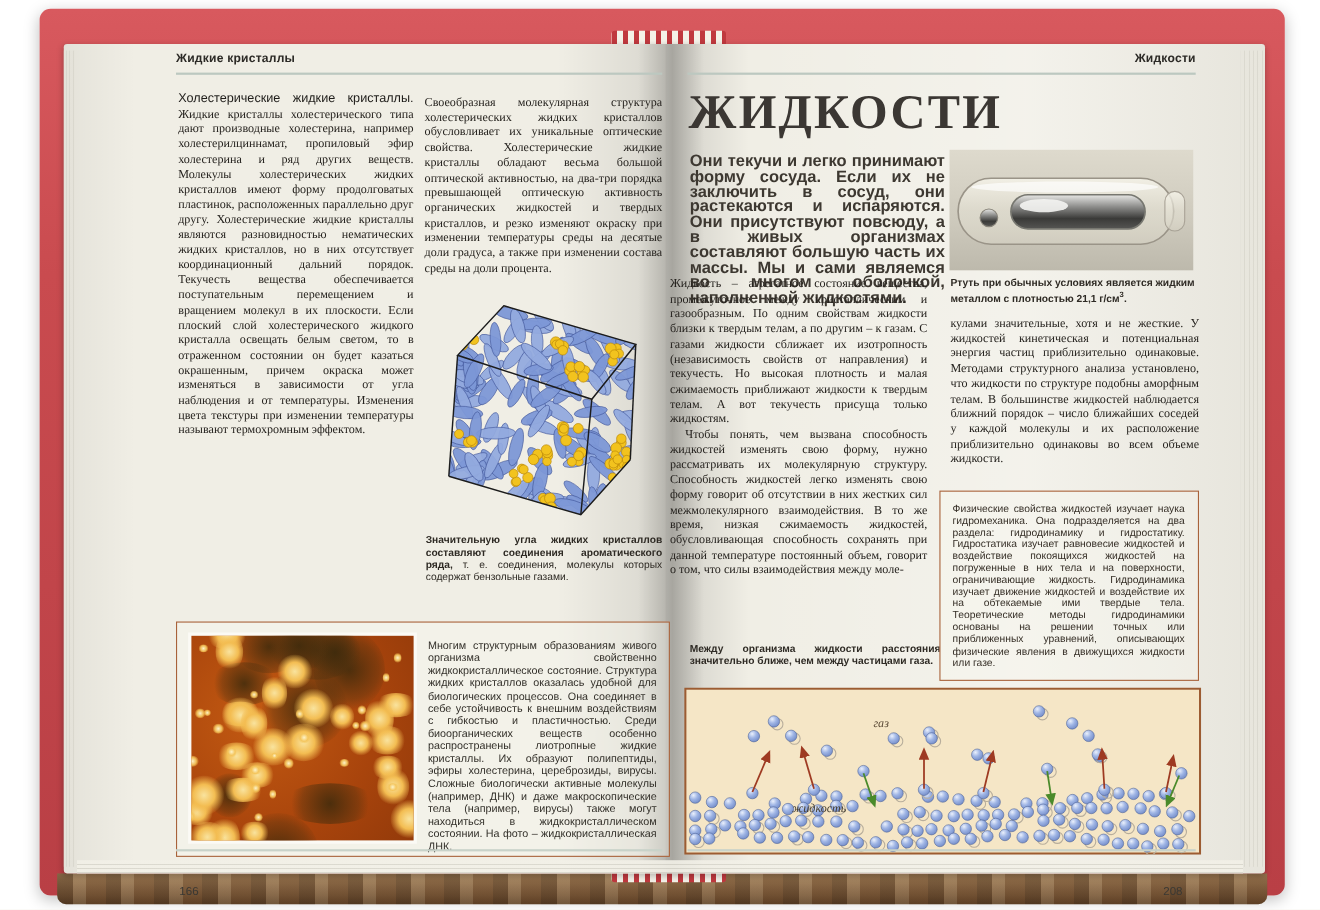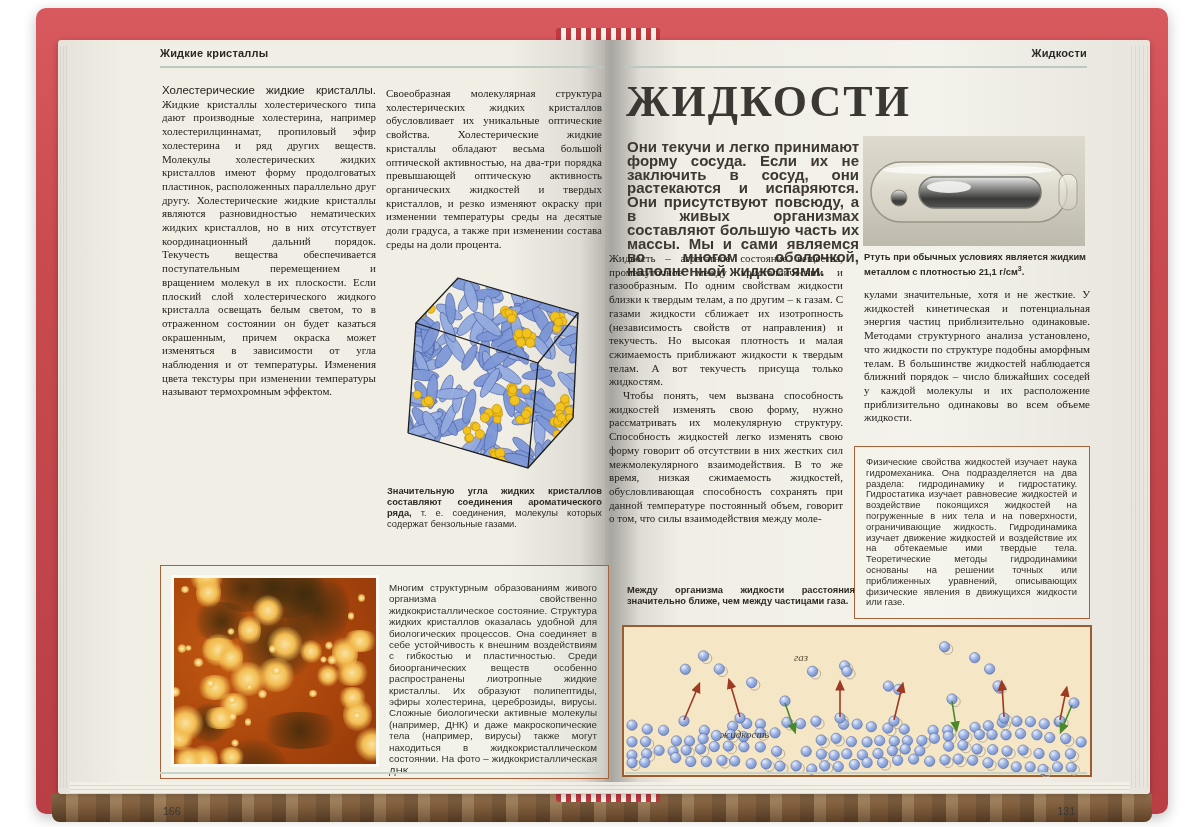--- a/index.html
+++ b/index.html
@@ -675,13 +675,13 @@
       <line x1="163" y1="78" x2="172" y2="104" stroke="#4a8a2a" marker-end="url(#grnHead)"></line>
       <line x1="330" y1="76" x2="334" y2="102" stroke="#4a8a2a" marker-end="url(#grnHead)"></line>
       <line x1="450" y1="80" x2="440" y2="104" stroke="#4a8a2a" marker-end="url(#grnHead)"></line>
     </g>
     <text x="172" y="36" font-family="Liberation Serif, serif" font-style="italic" font-size="11" fill="#5c4c38">газ</text>
     <text x="98" y="113" font-family="Liberation Serif, serif" font-style="italic" font-size="11" fill="#474033">жидкость</text>
   </svg>
 </div>
 
 <div class="abs rule" style="left:625px;top:772px;width:462px;background:#c8d2c9;"></div>
-<div class="abs pagenum" style="left:625px;top:777px;width:450px;text-align:right;">131</div>
+<div class="abs pagenum" style="left:625px;top:777px;width:450px;text-align:right;">208</div>
 
 </body></html>

